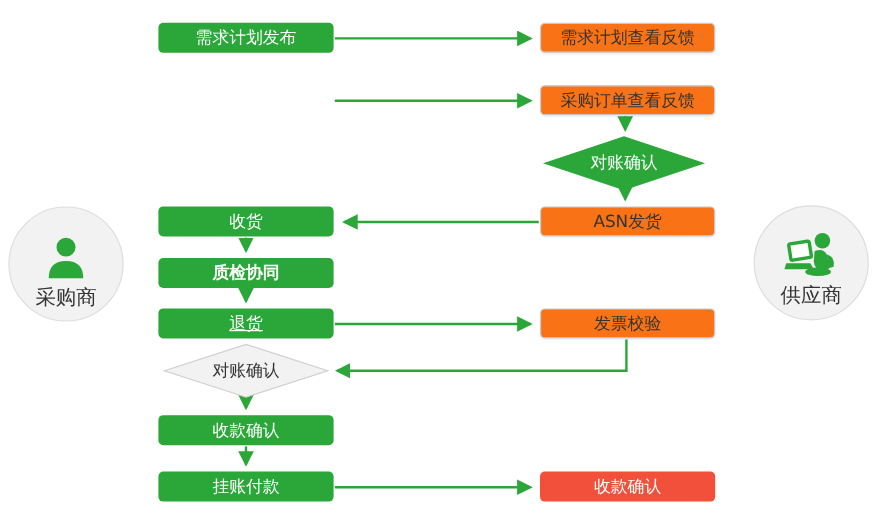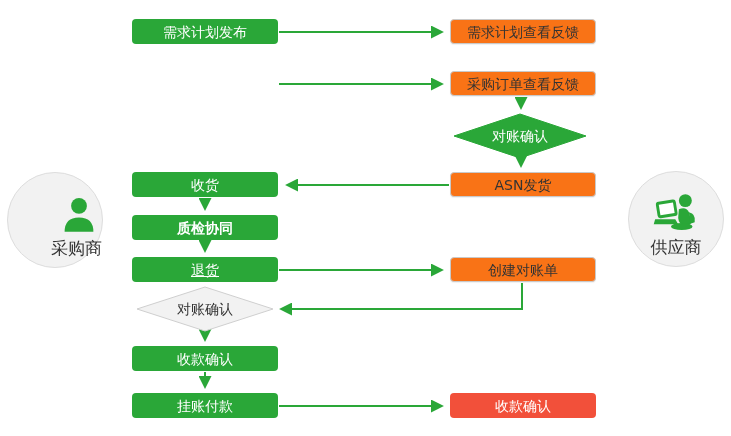--- a/index.html
+++ b/index.html
@@ -73,27 +73,27 @@
   <div class="node green" style="left:132px;top:19px;">需求计划发布</div>
   <div class="node green" style="left:132px;top:172px;">收货</div>
   <div class="node green" style="left:132px;top:215px;font-weight:bold;">质检协同</div>
   <div class="node green" style="left:132px;top:257px;text-decoration:underline;">退货</div>
   <div class="node green" style="left:132px;top:346px;">收款确认</div>
   <div class="node green" style="left:132px;top:393px;">挂账付款</div>
 
   <div class="node white" style="left:450px;top:19px;">需求计划查看反馈</div>
   <div class="node white" style="left:450px;top:71px;">采购订单查看反馈</div>
   <div class="node white" style="left:450px;top:172px;">ASN发货</div>
-  <div class="node white" style="left:450px;top:257px;">创建对账单</div>
+  <div class="node white" style="left:450px;top:257px;">发票校验</div>
   <div class="node red" style="left:450px;top:393px;">收款确认</div>
 
   <div class="diamond-label on-green" style="left:454px;top:114px;width:132px;height:44px;">对账确认</div>
   <div class="diamond-label on-gray" style="left:137px;top:287px;width:136px;height:44px;">对账确认</div>
 
-  <div class="actor" style="left:7px;top:172px;align-items:flex-end;">
+  <div class="actor" style="left:7px;top:172px;">
     <span class="icon">
       <svg viewBox="0 0 64 64">
         <circle class="green-fill" cx="32" cy="18" r="11"></circle>
         <path class="green-fill" d="M12 54 Q12 34 32 34 Q52 34 52 54 Z"></path>
       </svg>
     </span>
     <span class="alabel">采购商</span>
   </div>
 
   <div class="actor" style="left:628px;top:171px;">

